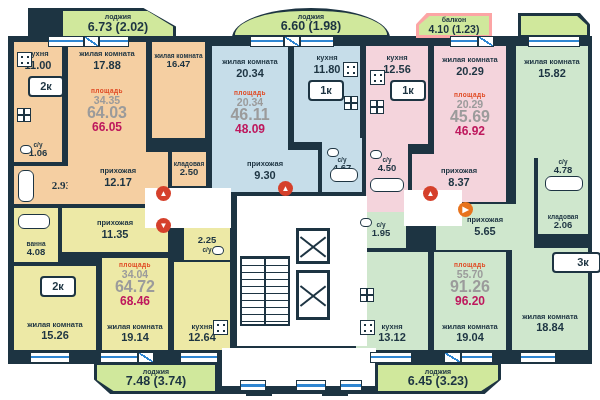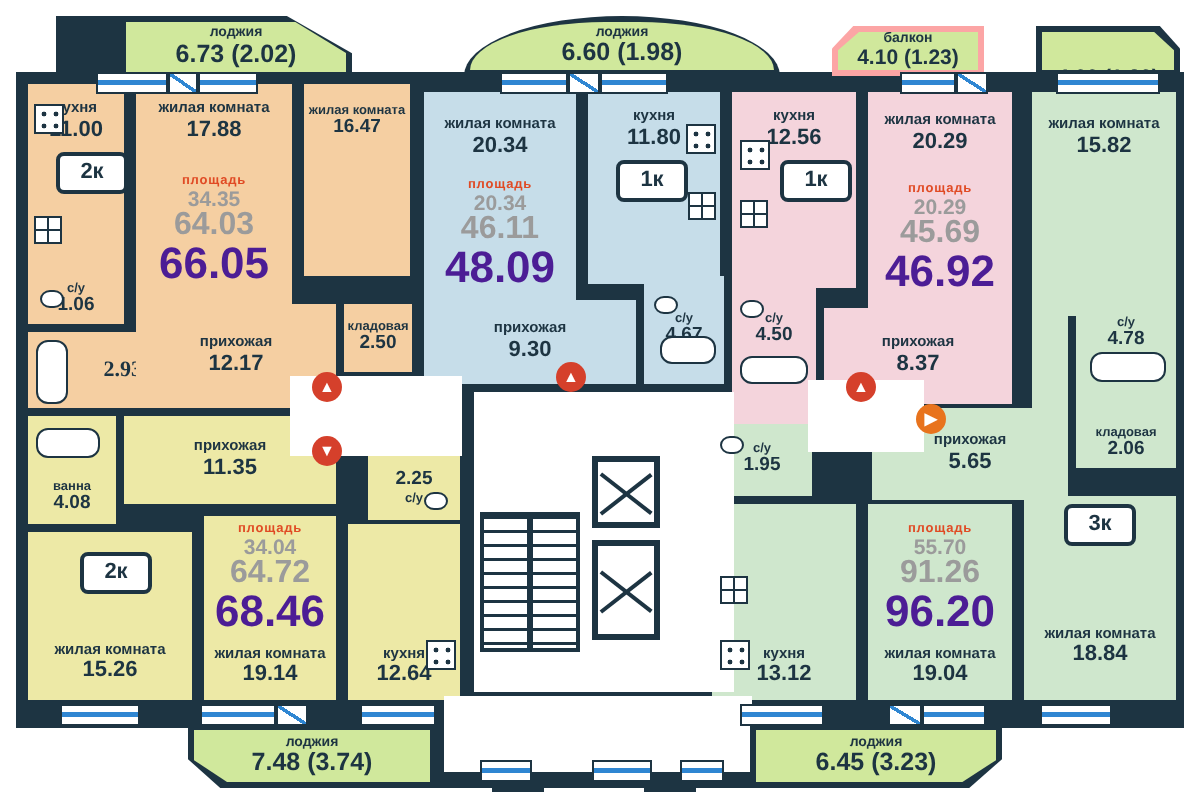--- a/index.html
+++ b/index.html
@@ -9,21 +9,21 @@
   .room{position:absolute;display:flex;flex-direction:column;align-items:center;text-align:center;}
   .c-or{background:#f5cfa2;} .c-bl{background:#c6dde9;} .c-pk{background:#f4d4dc;}
   .c-gr{background:#cfe7cd;} .c-yl{background:#ede9a6;} .c-lg{background:#d0e89c;}
   .rl{display:block;font-size:7.5px;font-weight:bold;line-height:1.15;color:#1d3442;}
   .rv{display:block;font-size:11px;font-weight:bold;line-height:1.15;color:#1d3442;}
   .sm .rl{font-size:6.5px;} .sm .rv{font-size:9.5px;}
   .areas{position:absolute;text-align:center;line-height:1.0;}
   .al{display:block;font-size:6.5px;font-weight:bold;color:#e04a24;letter-spacing:.4px;}
   .a1{display:block;font-size:10.5px;font-weight:bold;color:#9b9b9b;}
   .a2{display:block;font-size:16px;font-weight:bold;color:#9b9b9b;}
-  .a3{display:block;font-size:22px;font-weight:bold;color:#4c1d95;}
+  .a3{display:block;font-size:12px;font-weight:bold;color:#be185d;}
   .badge{position:absolute;background:#fff;border:2px solid #1d3442;border-radius:4px;
          font-size:11px;font-weight:bold;text-align:center;color:#1d3442;z-index:6;}
   .loggia{position:absolute;z-index:1;}
   .loggia .in{position:absolute;inset:3px;display:flex;flex-direction:column;align-items:center;
               justify-content:center;line-height:1.05;}
   .ll{font-size:7px;font-weight:bold;} .lv{font-size:12.5px;font-weight:bold;}
   .win{position:absolute;height:9px;background:linear-gradient(to bottom,#fff 0 3px,#2f86d2 3px 5.5px,#fff 5.5px);
        border:1px solid #1d3442;z-index:5;}
   .wind{position:absolute;height:9px;background:linear-gradient(to top right,#fff 0 44%,#2f86d2 44% 56%,#fff 56%);
         border:1px solid #1d3442;z-index:5;}
@@ -208,21 +208,21 @@
   <div class="room c-gr" style="left:512px;top:248px;width:76px;height:102px;justify-content:flex-end;padding-bottom:16px;box-sizing:border-box;">
     <span class="rl">жилая комната</span>
     <span class="rv">18.84</span>
   </div>
   <div class="areas" style="left:438px;top:262px;width:64px;">
     <span class="al">площадь</span>
     <span class="a1">55.70</span>
     <span class="a2">91.26</span>
     <span class="a3">96.20</span>
   </div>
-  <div class="badge" style="left:532px;top:252px;width:32px;height:17px;line-height:17px;">3к</div>
+  <div class="badge" style="left:552px;top:252px;width:32px;height:17px;line-height:17px;padding-left:13px;">3к</div>
 
   <div class="room c-yl sm" style="left:14px;top:208px;width:44px;height:54px;justify-content:flex-end;padding-bottom:4px;box-sizing:border-box;">
     <span class="rl">ванна</span>
     <span class="rv">4.08</span>
   </div>
   <div class="room c-yl" style="left:62px;top:208px;width:106px;height:44px;justify-content:center;">
     <span class="rl">прихожая</span>
     <span class="rv">11.35</span>
   </div>
   <div class="room c-yl sm" style="left:184px;top:228px;width:46px;height:32px;justify-content:center;">

